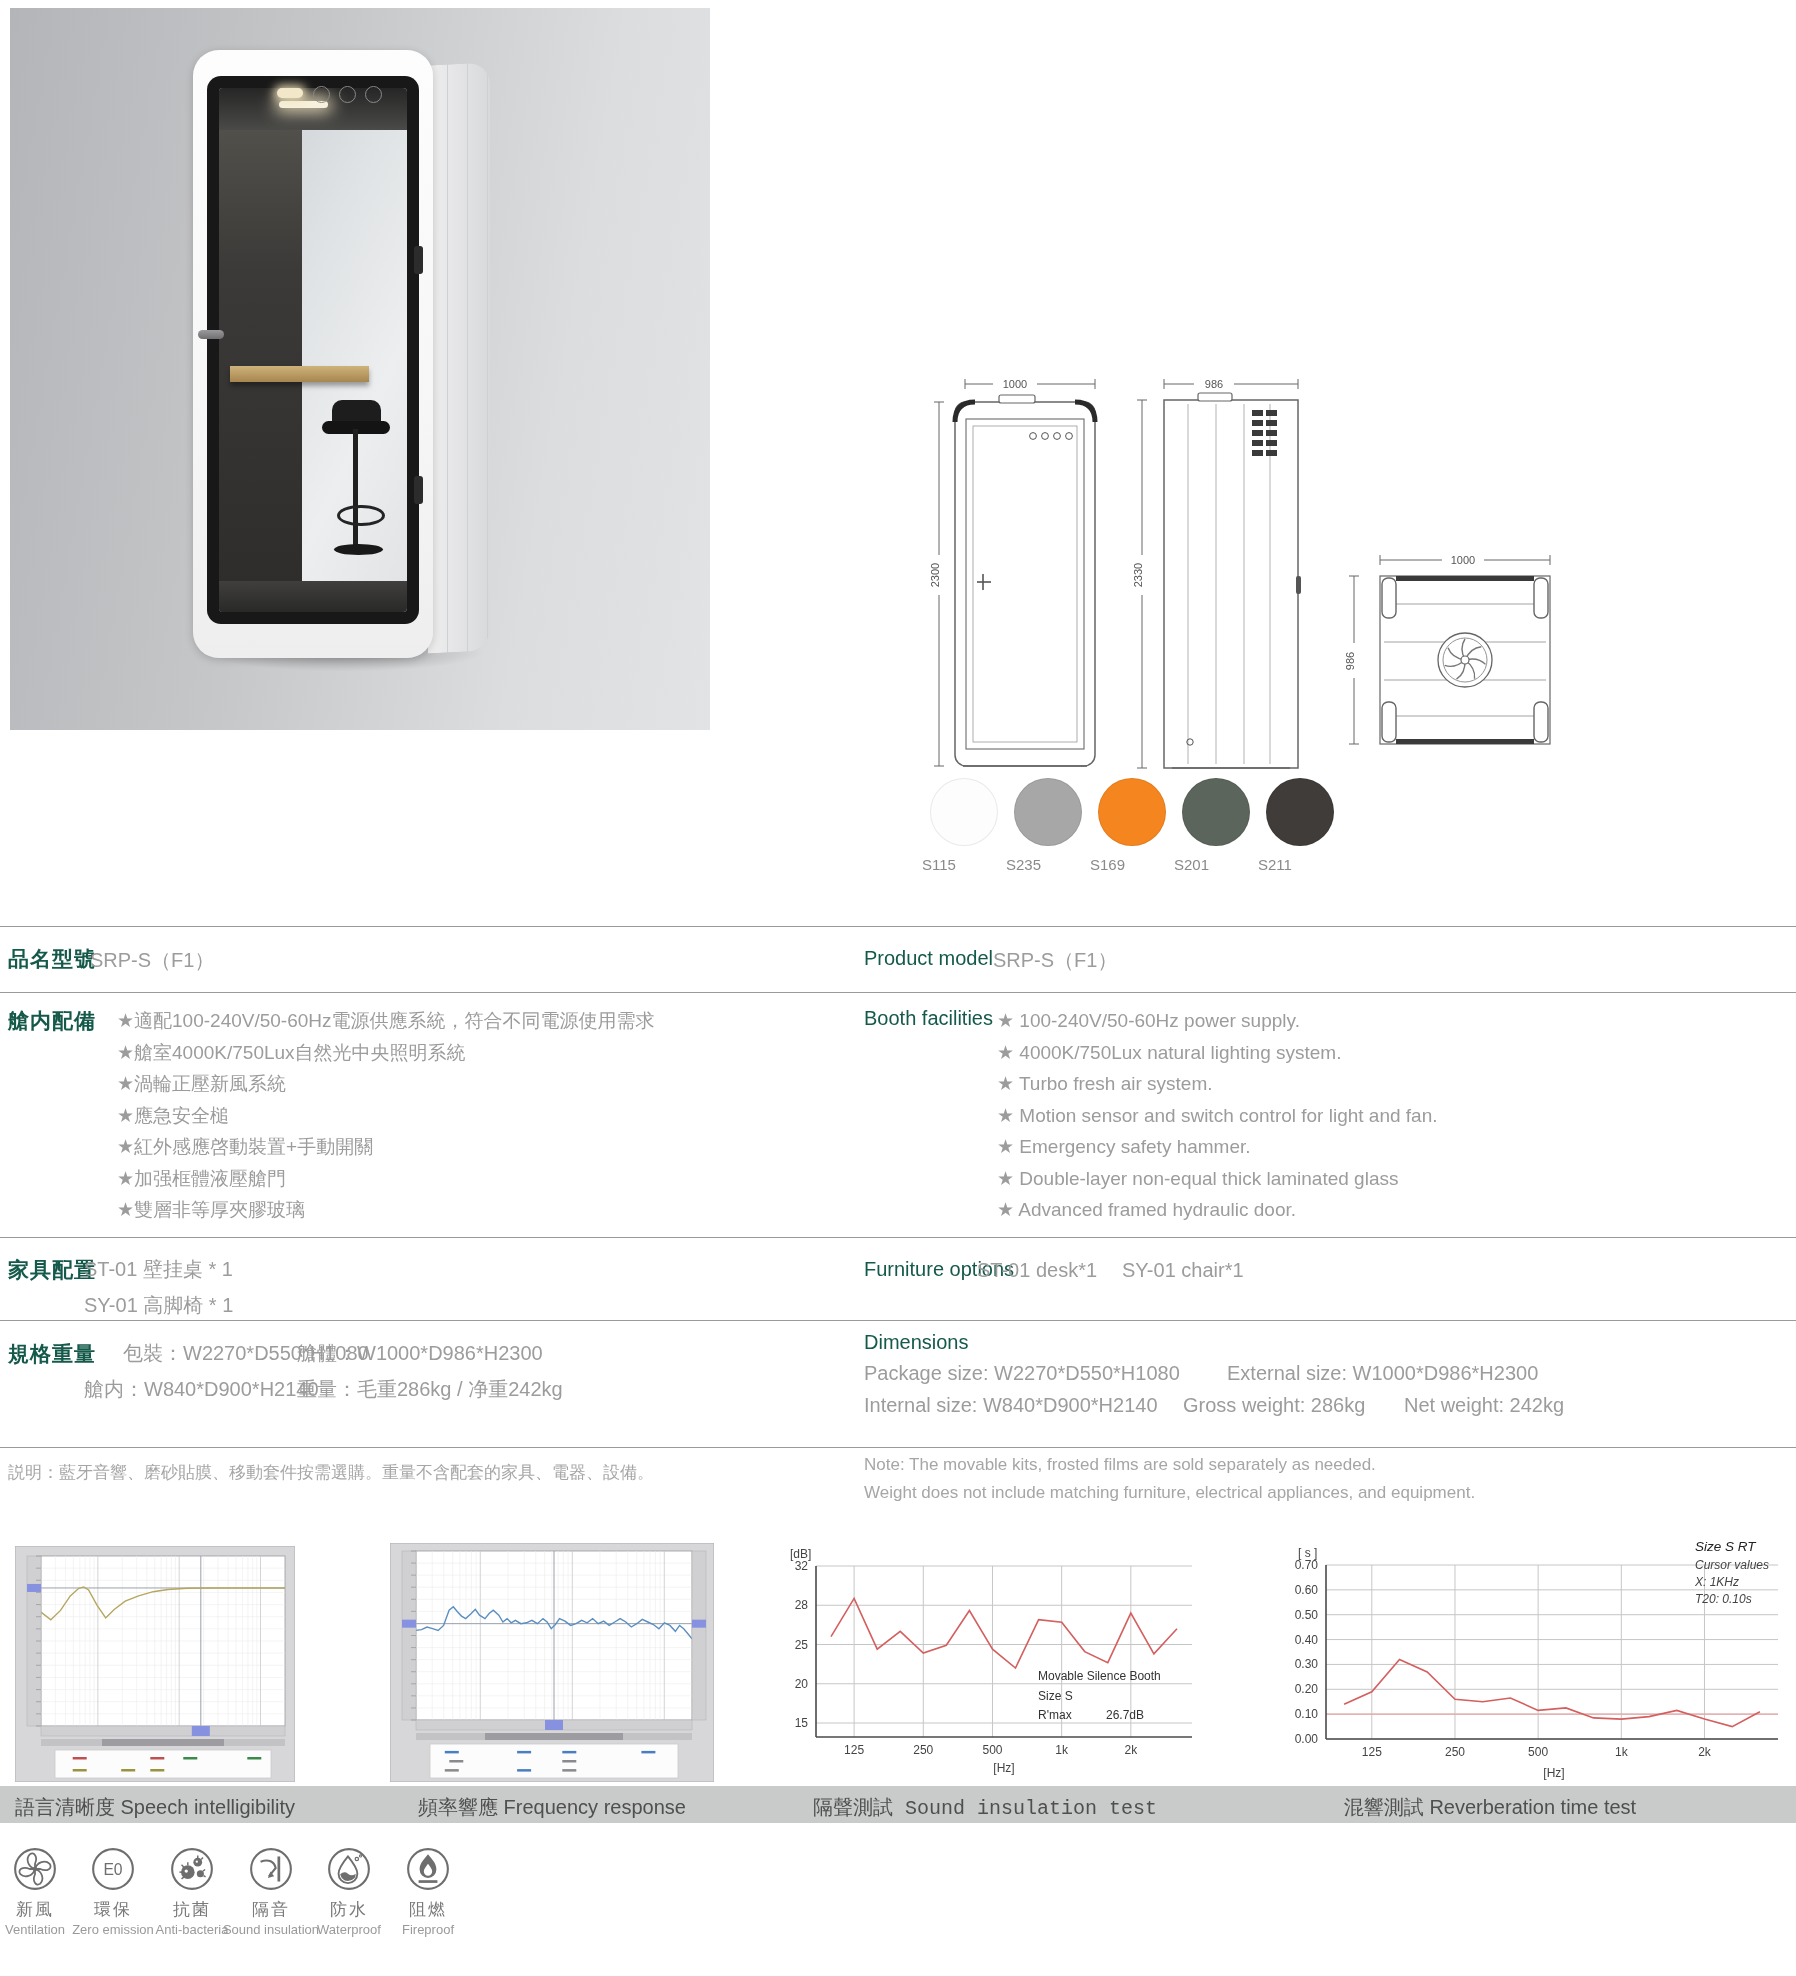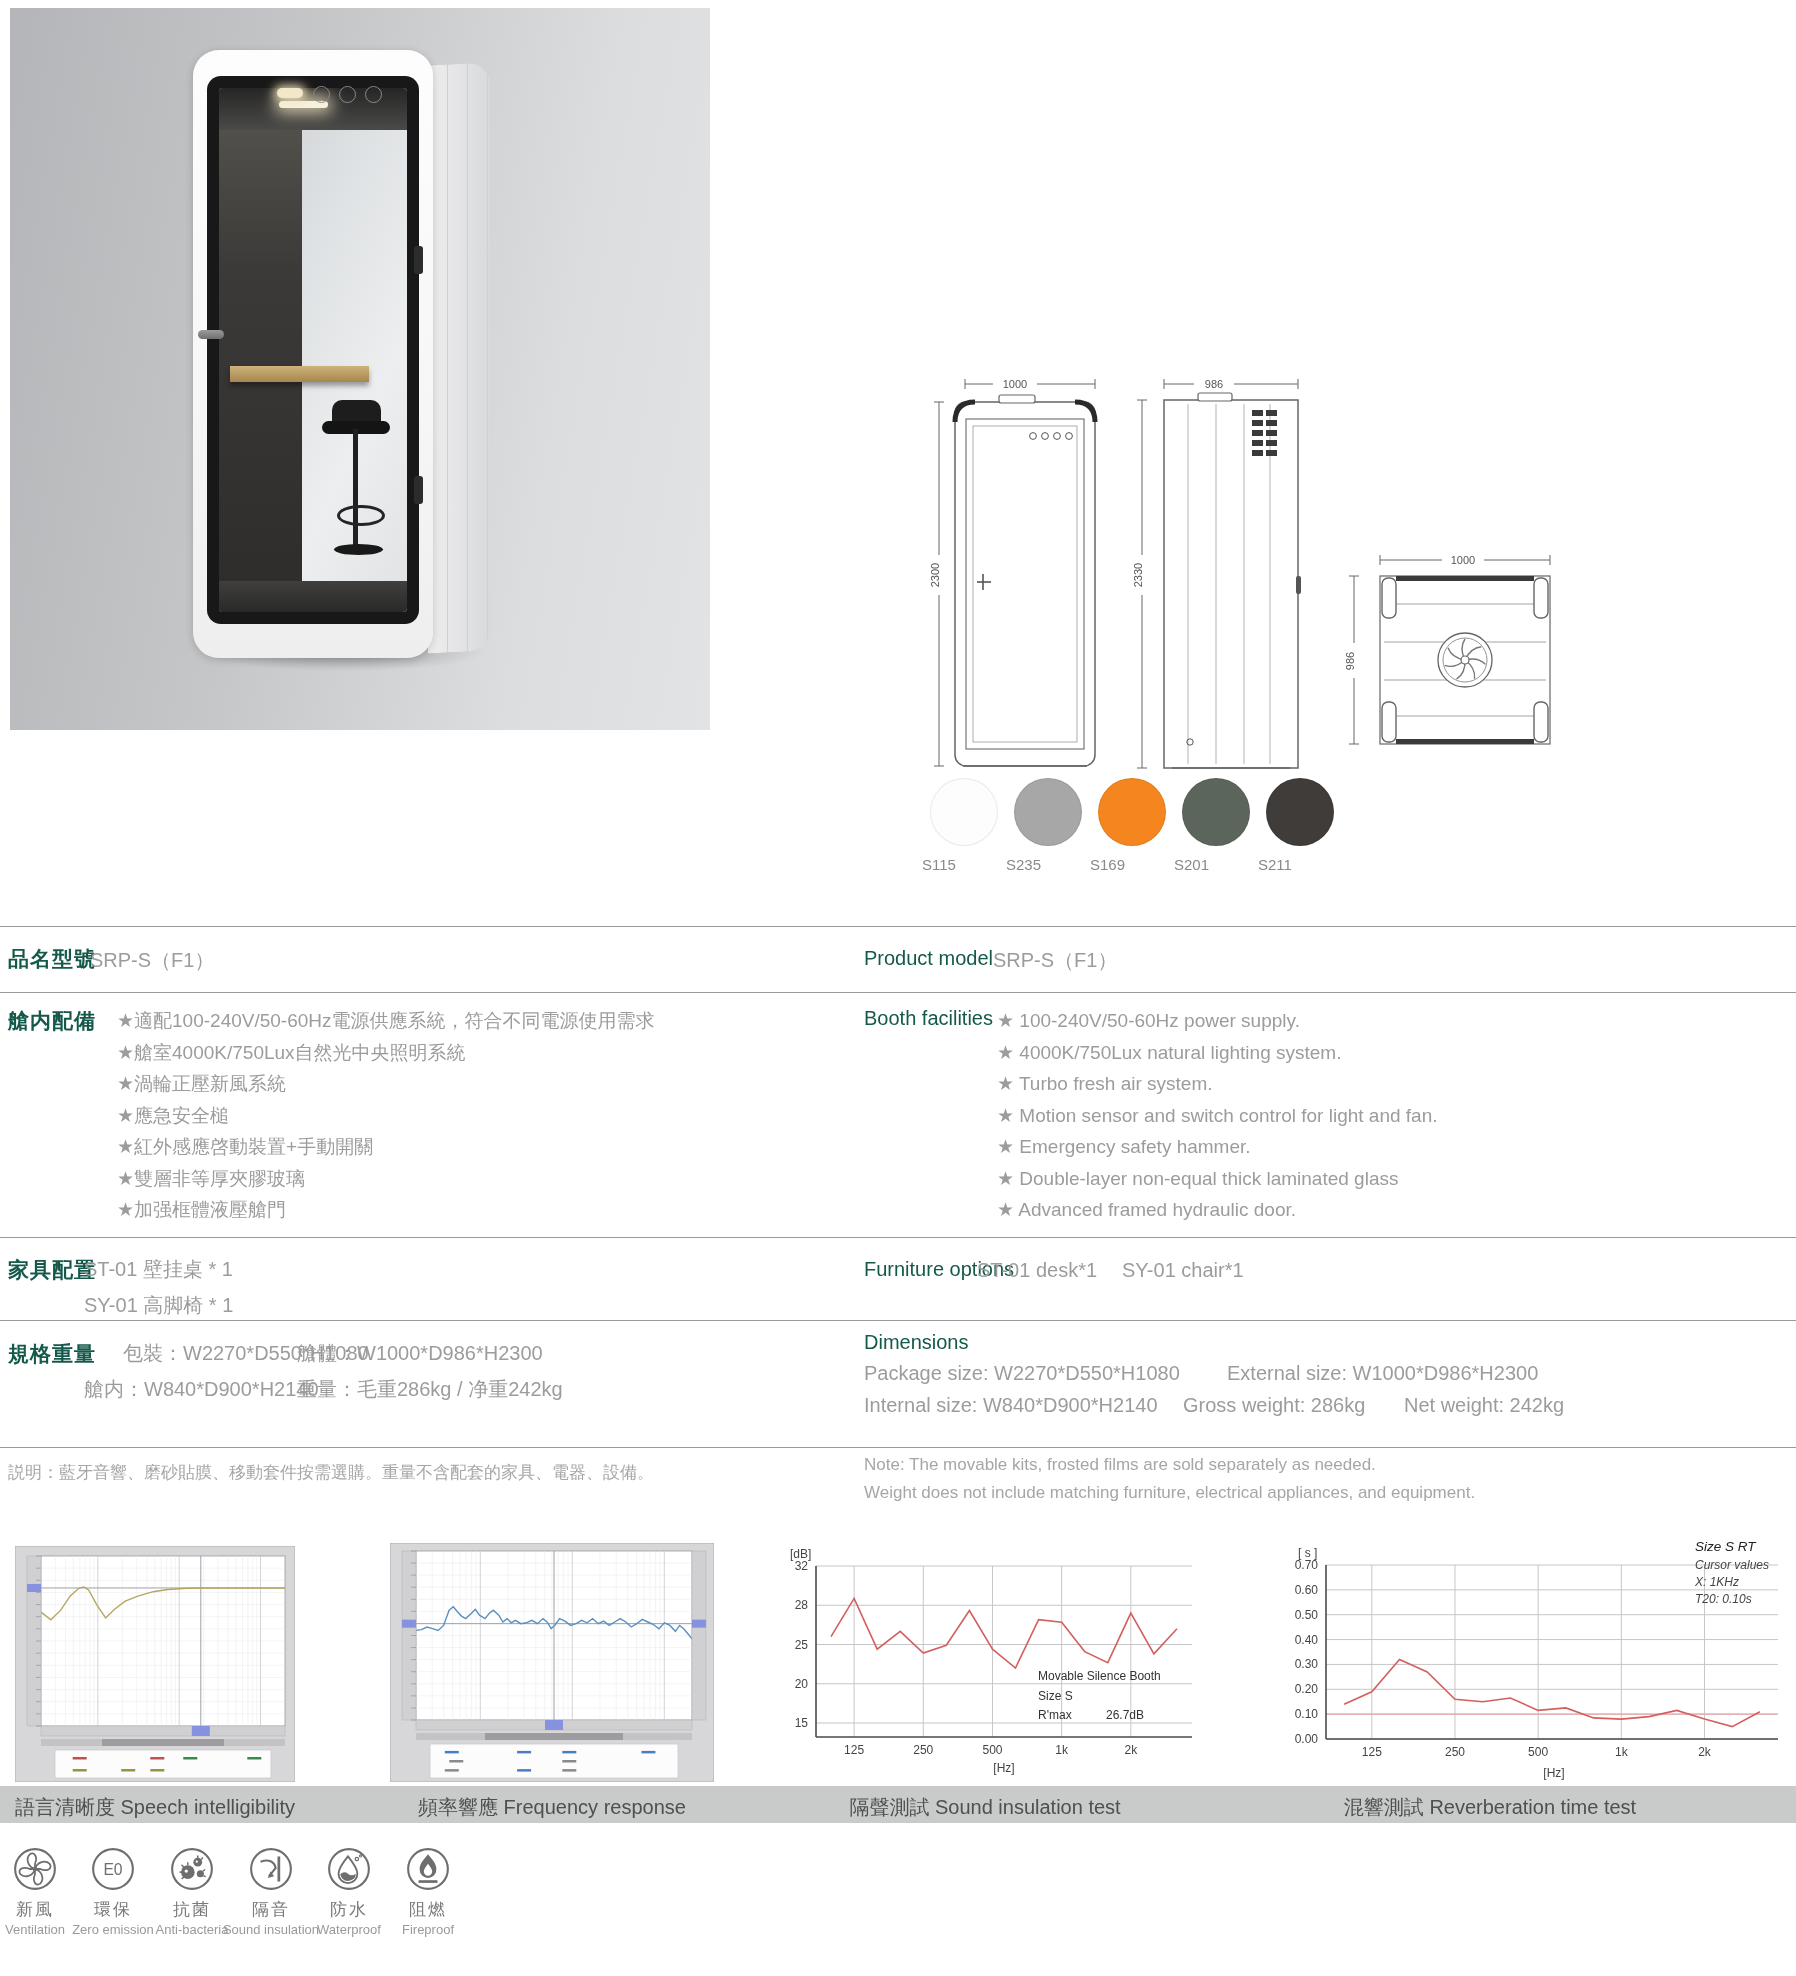--- a/index.html
+++ b/index.html
@@ -206,22 +206,22 @@
 
   <div class="abs divider" style="top:992px;"></div>
 
   <div class="abs zh-label" style="left:8px;top:1007px;">艙内配備</div>
   <div class="abs" style="left:117px;top:1005px;">
     <div class="bullet">★適配100-240V/50-60Hz電源供應系統，符合不同電源使用需求</div>
     <div class="bullet">★艙室4000K/750Lux自然光中央照明系統</div>
     <div class="bullet">★渦輪正壓新風系統</div>
     <div class="bullet">★應急安全槌</div>
     <div class="bullet">★紅外感應啓動裝置+手動開關</div>
+    <div class="bullet">★加强框體液壓艙門</div>
     <div class="bullet">★雙層非等厚夾膠玻璃</div>
-    <div class="bullet">★加强框體液壓艙門</div>
   </div>
   <div class="abs en-label" style="left:864px;top:1007px;">Booth facilities</div>
   <div class="abs" style="left:997px;top:1005px;">
     <div class="bullet">★ 100-240V/50-60Hz power supply.</div>
     <div class="bullet">★ 4000K/750Lux natural lighting system.</div>
     <div class="bullet">★ Turbo fresh air system.</div>
     <div class="bullet">★ Motion sensor and switch control for light and fan.</div>
     <div class="bullet">★ Emergency safety hammer.</div>
     <div class="bullet">★ Double-layer non-equal thick laminated glass</div>
     <div class="bullet">★ Advanced framed hydraulic door.</div>
@@ -486,21 +486,21 @@
   <div class="abs" id="rt-legend" style="left:1695px;top:1538px;">
     <div class="t">Size S RT</div>
     <div>Cursor values</div>
     <div>X: 1KHz</div>
     <div>T20: 0.10s</div>
   </div>
 
   <div class="abs caption-bar"></div>
   <span class="abs caption" style="left:155px;">語言清晰度 Speech intelligibility</span>
   <span class="abs caption" style="left:552px;">頻率響應 Frequency response</span>
-  <span class="abs caption" style="left:985px;">隔聲測試 Sound insulation test</span>
+  <span class="abs caption" style="left:985px;font-family:Liberation Mono, monospace;">隔聲測試 Sound insulation test</span>
   <span class="abs caption" style="left:1490px;">混響測試 Reverberation time test</span>
 
   <div class="abs feat" style="left:-20px;">
     <svg class="fic" viewBox="0 0 44 44">
       <circle cx="22" cy="22" r="19" fill="none" stroke="#6e6e6e" stroke-width="2"></circle>
       <g fill="none" stroke="#6e6e6e" stroke-width="1.7">
         <path d="M22,22 C15,20 13,12 17,8 C21,5 25,10 22,17 Z" transform="rotate(0 22 22)"></path>
         <path d="M22,22 C15,20 13,12 17,8 C21,5 25,10 22,17 Z" transform="rotate(90 22 22)"></path>
         <path d="M22,22 C15,20 13,12 17,8 C21,5 25,10 22,17 Z" transform="rotate(180 22 22)"></path>
         <path d="M22,22 C15,20 13,12 17,8 C21,5 25,10 22,17 Z" transform="rotate(270 22 22)"></path>

